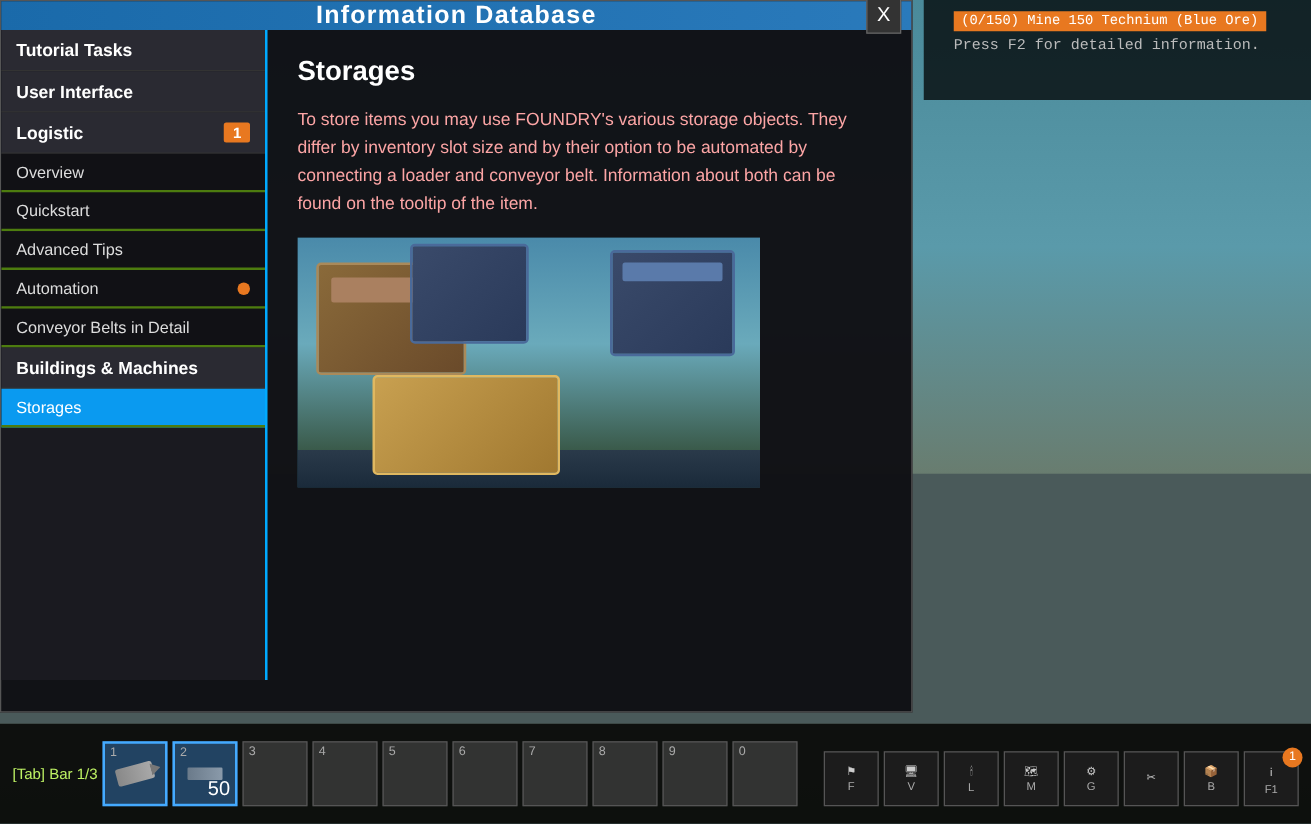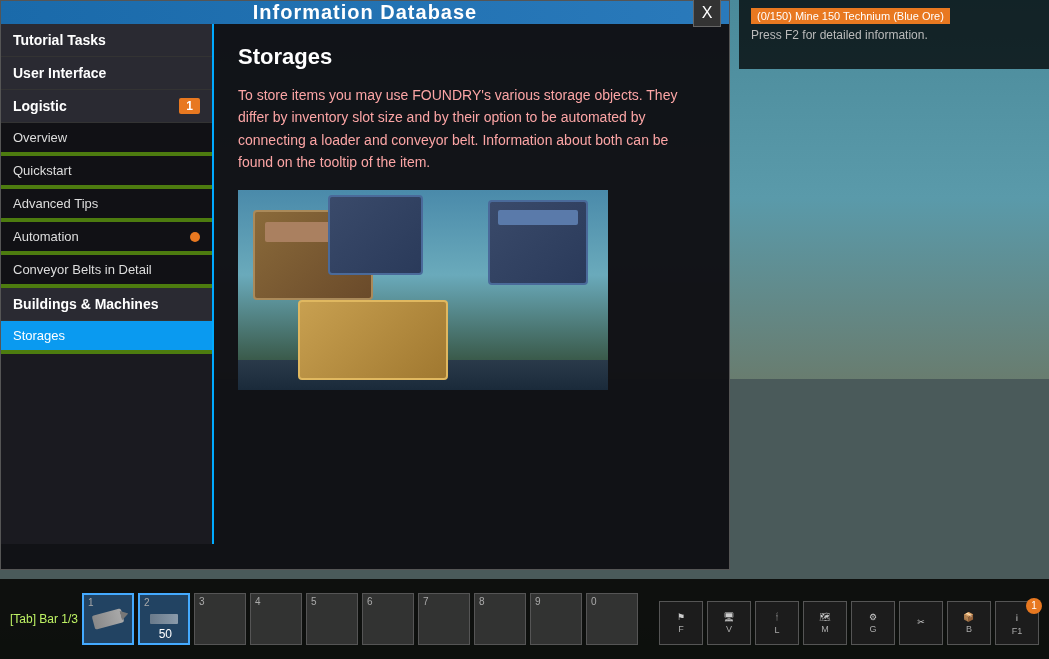--- a/index.html
+++ b/index.html
@@ -76,45 +76,46 @@
       position: absolute;
       top: 2px;
       left: 4px;
       font-size: 10px;
       color: #aaa;
     }
 
     .slot-count {
       position: absolute;
       bottom: 2px;
-      right: 16px;
-      font-size: 12px;
+      right: 4px;
+      font-size: 16px;
       color: white;
     }
 
     .slot-icon {
       width: 32px;
       height: 20px;
       display: flex;
       align-items: center;
       justify-content: center;
     }
 
     
     .right-hud {
       position: absolute;
       top: 0;
       right: 0;
       width: 310px;
-      height: 69px;
+      height: 80px;
       background: rgba(0,0,0,0.75);
       z-index: 5;
-      padding: 8px 12px;
+      padding: 8px 24px;
       color: white;
       font-size: 13px;
+      font-family: Liberation Mono, monospace;
     }
 
     .hud-title {
       color: #ccc;
       font-size: 13px;
       margin-bottom: 4px;
     }
 
     .hud-desc {
       color: #bbb;
@@ -260,21 +261,21 @@
       padding: 1px 7px;
       border-radius: 2px;
       font-weight: bold;
     }
 
     .sidebar-item {
       padding: 7px 12px;
       color: #ddd;
       font-size: 13px;
       cursor: pointer;
-      border-bottom: 4px solid #4d7c0f;
+      border-bottom: 2px solid #4d7c0f;
       background: #111115;
       display: flex;
       align-items: center;
       justify-content: space-between;
     }
 
     .sidebar-item.active {
       background: #0a9af0;
       color: white;
     }

